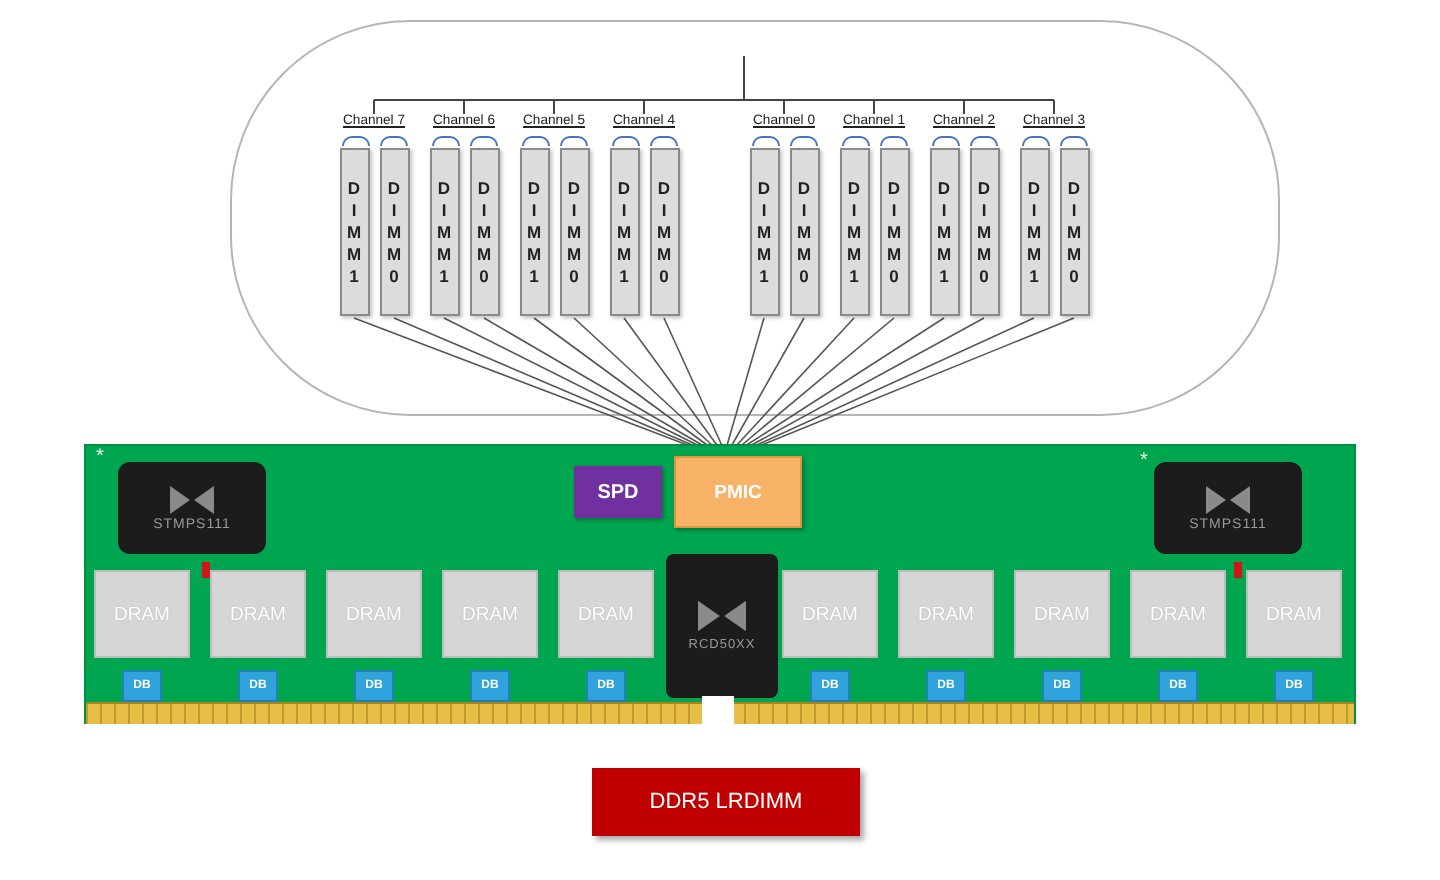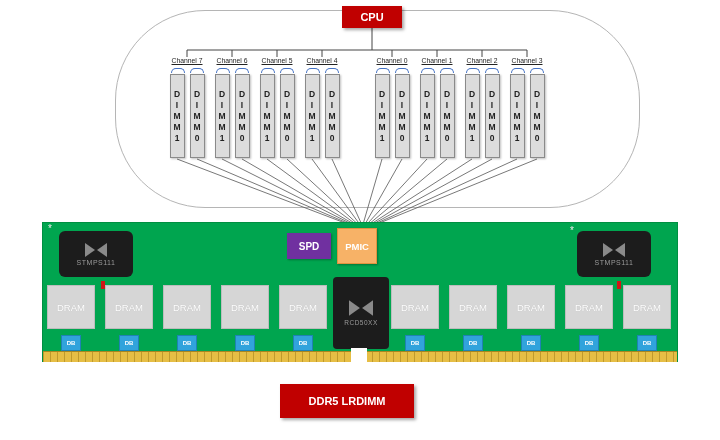--- a/index.html
+++ b/index.html
@@ -34,41 +34,41 @@
     background:var(--board,#00A54F);border:1px solid #008f41;z-index:2}
   .stchip{position:absolute;width:74px;height:46px;background:#1c1c1c;border-radius:6px;
     display:flex;flex-direction:column;align-items:center;justify-content:center;gap:2px}
   .stchip .lbl{font-size:7px;color:#9a9a9a;letter-spacing:.5px}
   .star{position:absolute;color:#eaeaea;font-size:10px;line-height:10px}
   .mark-red{position:absolute;width:4px;height:8px;background:#cf1717}
 
   .spd{position:absolute;left:244px;top:10px;width:44px;height:26px;
     background:var(--spd-purple,#7030A0);color:#fff;font-weight:bold;font-size:10px;
     display:flex;align-items:center;justify-content:center;box-shadow:1px 1px 2px rgba(0,0,0,.3)}
-  .pmic{position:absolute;left:294px;top:5px;width:40px;height:36px;
+  .pmic{position:absolute;left:294px;top:5px;width:64px;height:36px;
     background:var(--pmic-orange,#F7B267);border:1px solid #e09340;color:#fff;
     font-weight:bold;font-size:9.5px;display:flex;align-items:center;justify-content:center;
     box-shadow:1px 1px 2px rgba(0,0,0,.3)}
   .rcd{position:absolute;left:290px;top:54px;width:56px;height:72px;background:#1c1c1c;
     border-radius:4px;display:flex;flex-direction:column;align-items:center;
     justify-content:center;gap:3px}
   .rcd .lbl{font-size:6.5px;color:#9a9a9a;letter-spacing:.5px}
   .dram{position:absolute;top:62px;width:48px;height:44px;background:#d6d6d6;
     border:1px solid #bdbdbd;color:#fff;font-weight:normal;font-size:9.5px;
     display:flex;align-items:center;justify-content:center;text-shadow:0 0 1px rgba(0,0,0,.15)}
   .db{position:absolute;top:112px;width:20px;height:16px;background:var(--db-blue,#31A3DC);
     border:1px solid #1f82b4;color:#fff;font-weight:bold;font-size:6px;
     display:flex;align-items:center;justify-content:center}
   .edge{position:absolute;left:0;top:128px;width:634px;height:11px;
     background:repeating-linear-gradient(90deg,#c09a2c 0 1px,var(--gold,#E6BE45) 1px 7px);
     border-top:1px solid #a8861f}
   .notch{position:absolute;left:308px;top:125px;width:16px;height:15px;background:#fff;z-index:3}
 
-  .caption{position:absolute;left:280px;top:384px;width:134px;height:34px;
-    background:var(--cpu-red,#C00000);color:#fff;font-weight:bold;font-size:11px;
+  .caption{position:absolute;left:296px;top:384px;width:134px;height:34px;
+    background:var(--cpu-red,#C00000);color:#fff;font-weight:normal;font-size:11px;
     display:flex;align-items:center;justify-content:center;
     box-shadow:2px 2px 3px rgba(0,0,0,.35);z-index:3}
 </style>
 </head>
 <body>
 
 <div class="stage">
 
   <div class="cpu-enclosure"></div>
 
@@ -94,21 +94,20 @@
       <line x1="382" y1="159" x2="363.4" y2="223" stroke="#555" stroke-width="0.8"></line>
       <line x1="402" y1="159" x2="365.7" y2="223" stroke="#555" stroke-width="0.8"></line>
       <line x1="427" y1="159" x2="368" y2="223" stroke="#555" stroke-width="0.8"></line>
       <line x1="447" y1="159" x2="370.3" y2="223" stroke="#555" stroke-width="0.8"></line>
       <line x1="472" y1="159" x2="372.6" y2="223" stroke="#555" stroke-width="0.8"></line>
       <line x1="492" y1="159" x2="374.9" y2="223" stroke="#555" stroke-width="0.8"></line>
       <line x1="517" y1="159" x2="377.2" y2="223" stroke="#555" stroke-width="0.8"></line>
       <line x1="537" y1="159" x2="379.5" y2="223" stroke="#555" stroke-width="0.8"></line>
     </svg>
 
-  <div class="cpu-box">CPU</div>
 
   <div class="channel" style="left:165px">
     <div class="ch-label">Channel 7</div>
     <div class="braces">
         <span class="brace"></span>
         <span class="brace"></span>
       </div>
     <div class="dimms">
       <div class="dimm">DIMM1</div>
       <div class="dimm">DIMM0</div>

